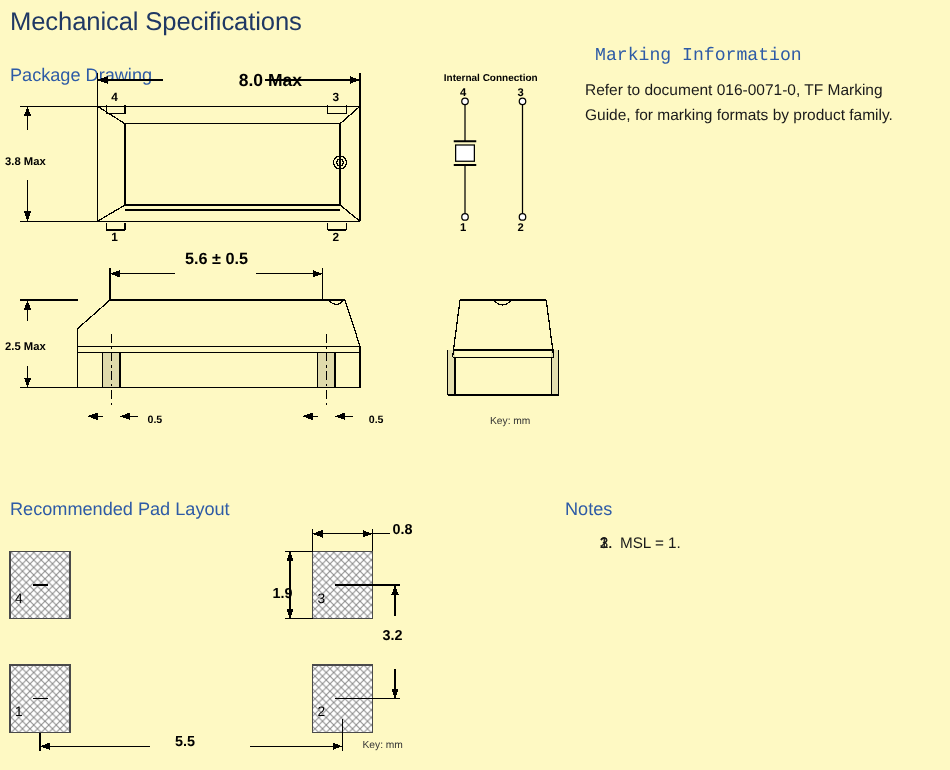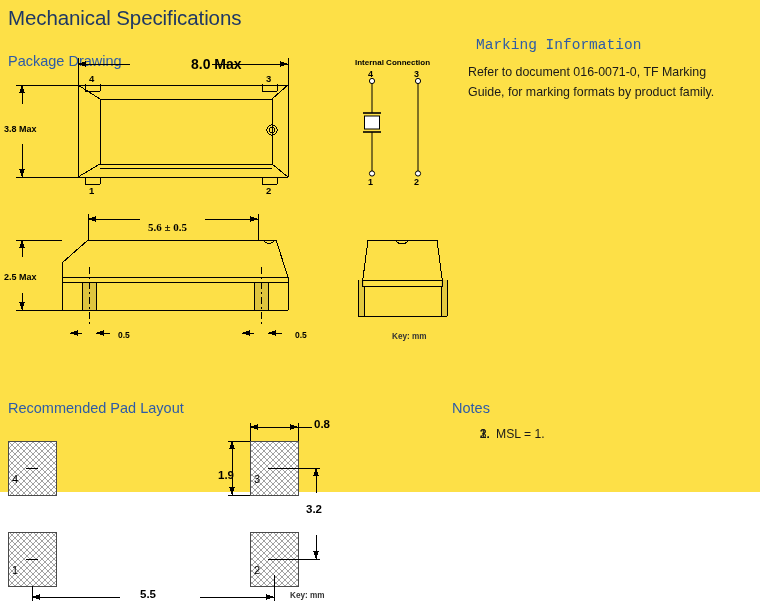--- a/index.html
+++ b/index.html
@@ -5,22 +5,22 @@
   * { box-sizing: border-box; }
   html, body {
     margin: 0; padding: 0;
     width: 760px; height: 616px;
     background: #ffffff;
     font-family: "Liberation Sans", sans-serif;
     overflow: hidden;
   }
   #page {
     position: relative;
-    width: 760px; height: 492px;
-    background: #fde047;
+    width: 760px; height: 616px;
+    background: #fef9c3;
   }
 
   
   .h1 {
     position: absolute;
     font-size: 20.5px;
     font-weight: 400;
     color: #1F3864;
     letter-spacing: -0.1px;
     white-space: nowrap;
@@ -68,21 +68,21 @@
   .dim-label {
     position: absolute;
     font-family: "Liberation Sans", sans-serif;
     font-weight: bold;
     color: #000;
     white-space: nowrap;
   }
   .key-label {
     position: absolute;
     font-size: 8.2px;
-    font-weight: bold;
+    font-weight: normal;
     color: #333;
     white-space: nowrap;
   }
   svg { display: block; overflow: visible; }
 </style>
 </head>
 <body>
 
 <div id="page">
 
@@ -239,21 +239,21 @@
         <polygon points="96,128 104,125 104,131" fill="#000" stroke="none"></polygon>
 
         <line x1="242" y1="128" x2="254" y2="128"></line>
         <polygon points="242,128 250,125 250,131" fill="#000" stroke="none"></polygon>
         <line x1="268" y1="128" x2="282" y2="128"></line>
         <polygon points="268,128 276,125 276,131" fill="#000" stroke="none"></polygon>
       </g>
     </svg>
   </div>
 
-  <div class="dim-label" style="left:148px; top:221px; font-size:11px;font-family:Liberation Serif, serif;">5.6 ± 0.5</div>
+  <div class="dim-label" style="left:148px; top:199px; font-size:13px;">5.6 ± 0.5</div>
   <div class="dim-label" style="left:4px; top:272px; font-size:9px;">2.5 Max</div>
   <div class="dim-label" style="left:118px; top:330px; font-size:8.5px;">0.5</div>
   <div class="dim-label" style="left:295px; top:330px; font-size:8.5px;">0.5</div>
 
   <div class="dwg" style="left:340px; top:228px;">
     <svg width="130" height="110" viewBox="0 0 130 110">
       <g stroke="#000" fill="none" stroke-width="1" shape-rendering="crispEdges">
 
         <line x1="28" y1="12" x2="97" y2="12"></line>
 

